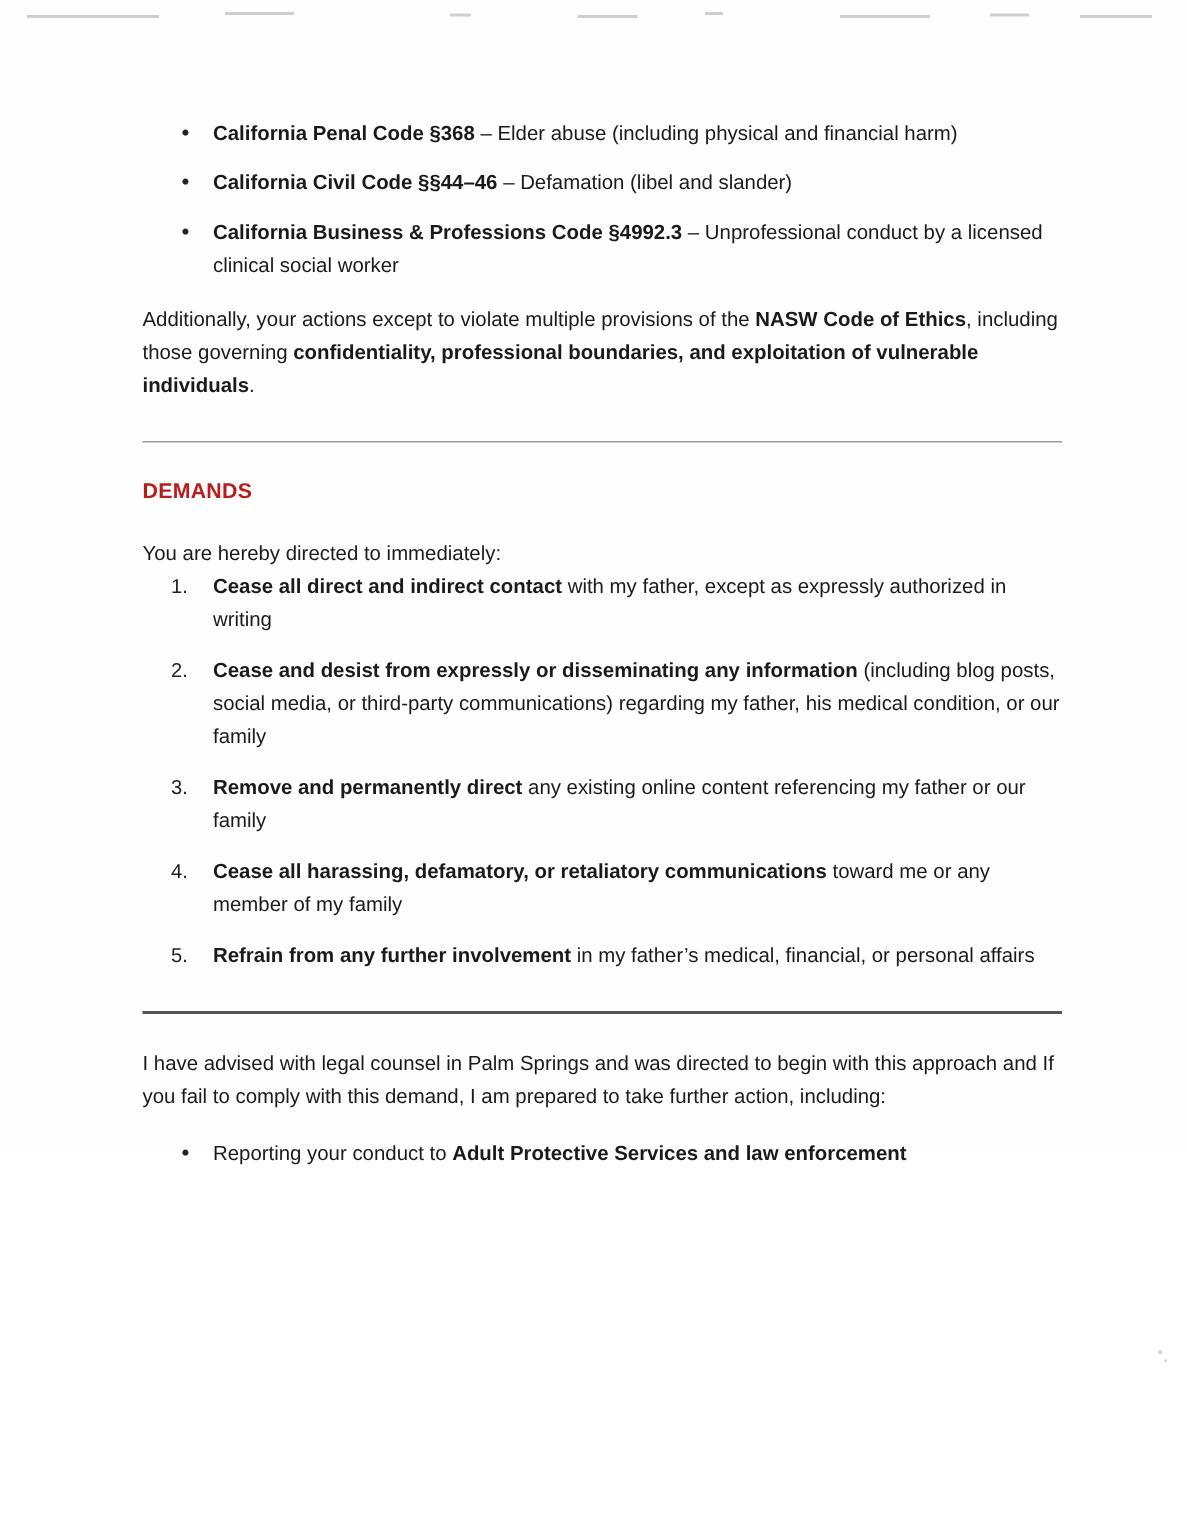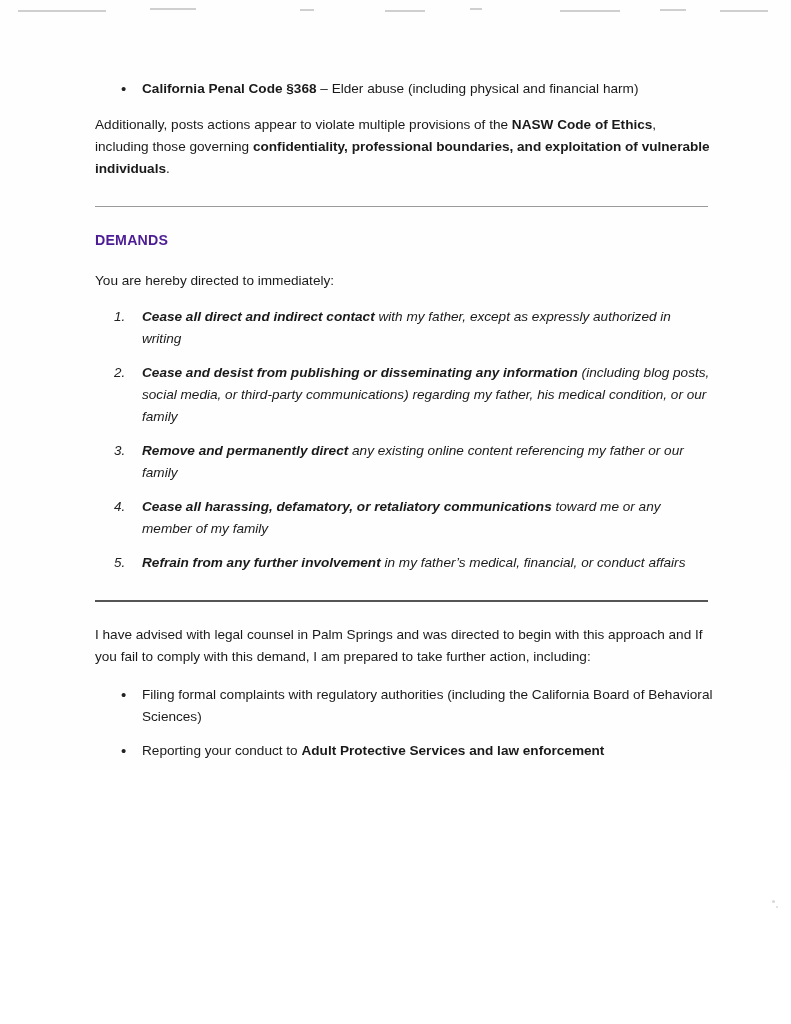--- a/index.html
+++ b/index.html
@@ -97,27 +97,25 @@
   .rule.thick {
     height: 2px;
     background: #555;
   }
 
   h2.section {
     font-size: 14.2px;
     font-weight: bold;
     margin: 0 0 14px 0;
     letter-spacing: 0.2px;
-    color: #4c1d95;
+    color: #b91c1c;
   }
 
   ol.demands {
     counter-reset: demand;
-    margin-top: 14px;
-    font-style: italic;
   }
   ol.demands li {
     position: relative;
     counter-increment: demand;
     padding-left: 47px;
     margin-bottom: 12px;
   }
   ol.demands li::before {
     content: counter(demand) ".";
     position: absolute;
@@ -161,40 +159,45 @@
   </div>
   <div class="speck sp1"></div>
   <div class="speck sp2"></div>
 
   <div class="content">
 
     <ul class="bullets">
       <li>
         <b>California Penal Code §368</b><span> – Elder abuse (including physical and financial harm)</span>
       </li>
+      <li>
+        <b>California Civil Code §§44–46</b><span> – Defamation (libel and slander)</span>
+      </li>
+      <li>
+        <b>California Business &amp; Professions Code §4992.3</b><span> – Unprofessional conduct by a licensed clinical social worker</span>
+      </li>
     </ul>
 
-    <p class="para"><span>Additionally, posts actions appear to violate multiple provisions of the </span><b>NASW Code of Ethics</b><span>, including those governing </span><b>confidentiality, professional boundaries, and exploitation of vulnerable individuals</b><span>.</span></p>
+    <p class="para"><span>Additionally, your actions except to violate multiple provisions of the </span><b>NASW Code of Ethics</b><span>, including those governing </span><b>confidentiality, professional boundaries, and exploitation of vulnerable individuals</b><span>.</span></p>
 
     <div class="rule"></div>
 
     <h2 class="section">DEMANDS</h2>
     <p class="para" style="margin-top:18px">You are hereby directed to immediately:</p>
 
     <ol class="demands">
       <li><b class="lead">Cease all direct and indirect contact</b><span> with my father, except as expressly authorized in writing</span></li>
-      <li><b class="lead">Cease and desist from publishing or disseminating any information</b><span> (including blog posts, social media, or third-party communications) regarding my father, his medical condition, or our family</span></li>
+      <li><b class="lead">Cease and desist from expressly or disseminating any information</b><span> (including blog posts, social media, or third-party communications) regarding my father, his medical condition, or our family</span></li>
       <li><b class="lead">Remove and permanently direct</b><span> any existing online content referencing my father or our family</span></li>
       <li><b class="lead">Cease all harassing, defamatory, or retaliatory communications</b><span> toward me or any member of my family</span></li>
-      <li><b class="lead">Refrain from any further involvement</b><span> in my father’s medical, financial, or conduct affairs</span></li>
+      <li><b class="lead">Refrain from any further involvement</b><span> in my father’s medical, financial, or personal affairs</span></li>
     </ol>
 
     <div class="rule thick"></div>
 
     <p class="para" style="margin-top:0">I have advised with legal counsel in Palm Springs and was directed to begin with this approach and If you fail to comply with this demand, I am prepared to take further action, including:</p>
 
     <ul class="consequences" style="margin-top:16px">
-      <li><span>Filing formal complaints with regulatory authorities (including the California Board of Behavioral Sciences)</span><b></b></li>
       <li><span>Reporting your conduct to </span><b>Adult Protective Services and law enforcement</b></li>
     </ul>
 
   </div>
 </div>
 
 </body></html>

